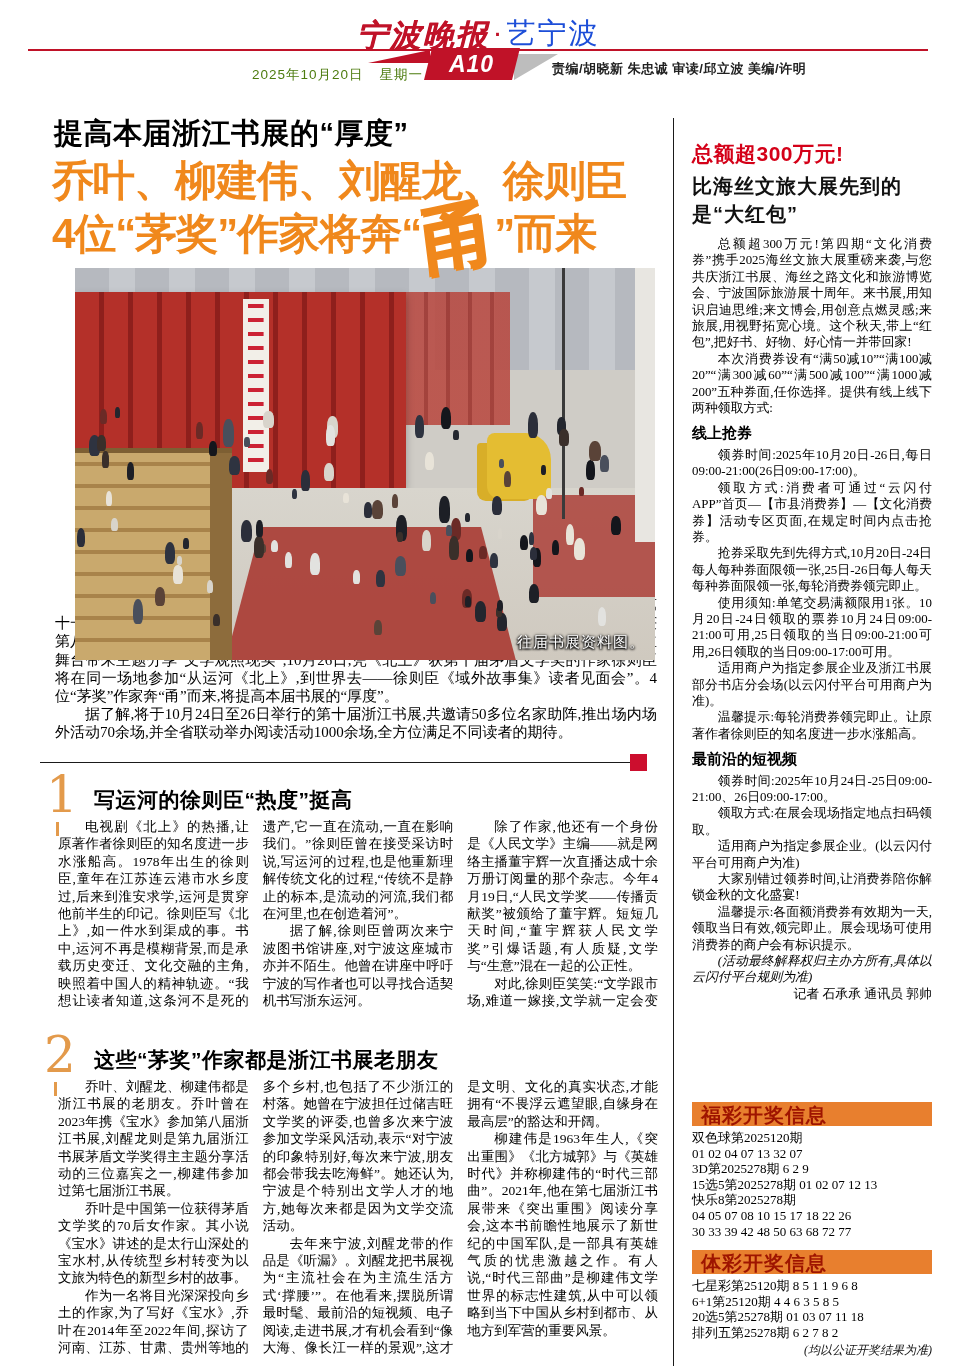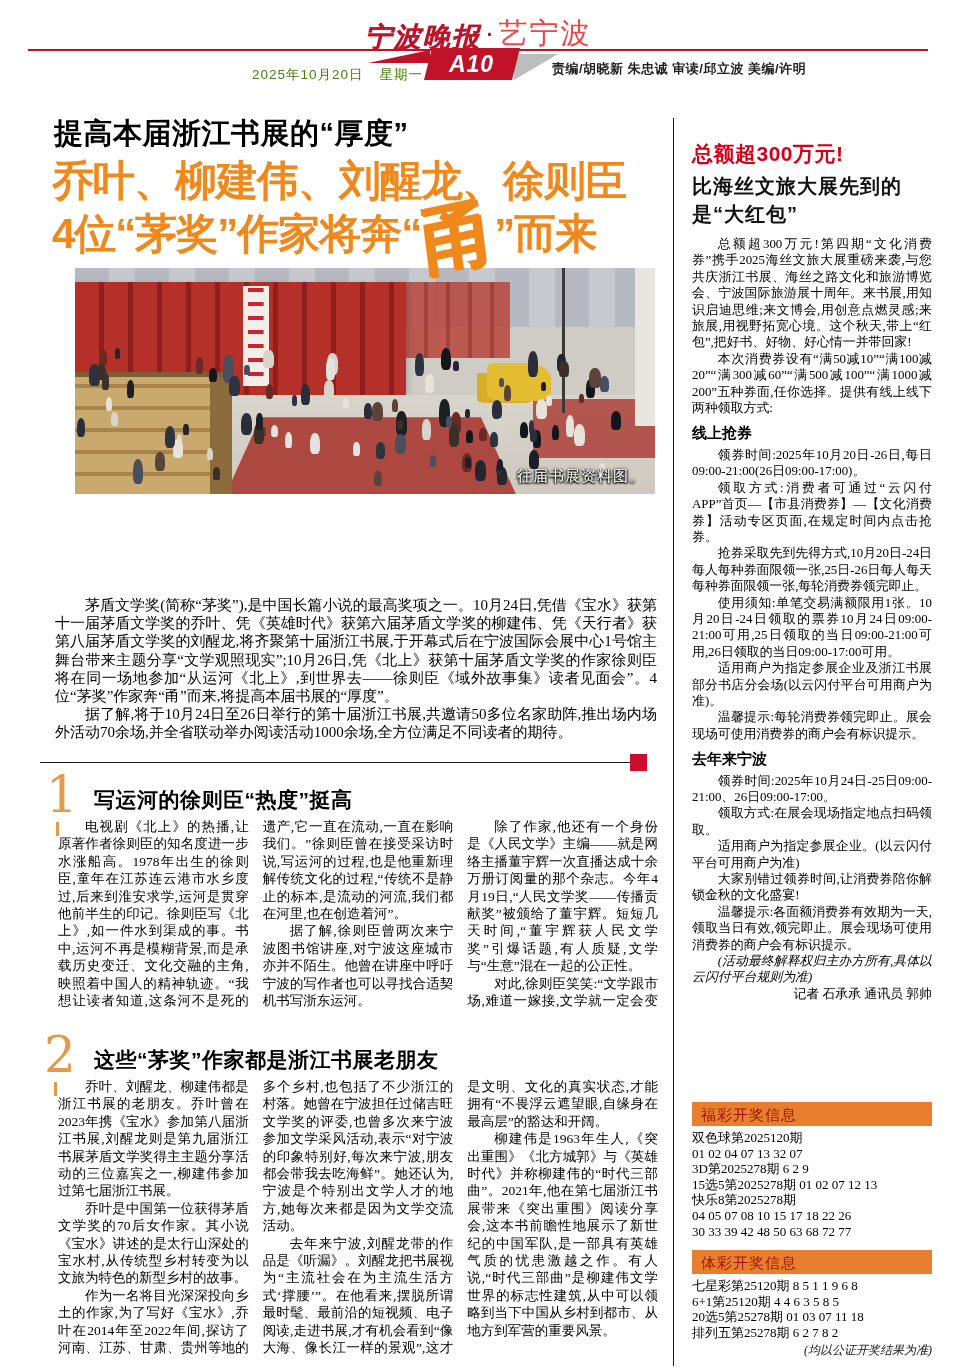--- a/index.html
+++ b/index.html
@@ -7,25 +7,25 @@
   .page {
     position:relative; width:956px; height:1370px; margin:0 auto;
     background:#ffffff; overflow:hidden;
     font-family:"Liberation Sans","DejaVu Sans",sans-serif;
     color:#111;
   }
   
   .masthead { position:absolute; top:14px; left:0; width:100%; text-align:center; white-space:nowrap; }
   .paper-name {
     font-family:"DejaVu Serif","Liberation Serif",serif;
-    font-size:27px; font-weight:bold; font-style:italic;
+    font-size:31px; font-weight:bold; font-style:italic;
     color:#c01228; letter-spacing:2px; text-shadow:0.6px 0 0 #c01228;
   }
   .masthead-dot { color:#c01228; font-size:30px; vertical-align:4px; padding:0 4px; }
-  .section-name { font-size:29px; color:#ef4444; letter-spacing:2px; vertical-align:3px; }
+  .section-name { font-size:29px; color:#1d4ed8; letter-spacing:2px; vertical-align:3px; }
   .rule-red { position:absolute; top:49px; left:28px; width:900px; height:2px; background:#c01228; }
   .date-line { position:absolute; top:58px; left:252px; font-size:13.5px; color:#4d7c0f; letter-spacing:1px;margin-top:8px; }
   .date-line .wd { margin-left:16px; }
   .editors { position:absolute; top:60px; left:552px; font-size:13px; color:#222; font-weight:bold; letter-spacing:0.5px; }
   .pennant { position:absolute; top:48px; left:428px; width:120px; height:32px; }
   .pen-gray { position:absolute; left:86px; top:6px; width:44px; height:26px; background:#bdbdbd; clip-path:polygon(0 0,100% 0,0 100%); }
   .pen-tail { position:absolute; left:-60px; top:2px; width:62px; height:13px; background:#c01228; clip-path:polygon(0 100%,100% 0,100% 100%); }
   .pen-body { position:absolute; left:0; top:0; width:88px; height:32px; background:#c01228; transform:skewX(-14deg);
               display:flex; align-items:center; justify-content:center; }
   .pen-body span { transform:skewX(14deg); color:#fff; font-size:23px; font-weight:bold; font-style:italic; letter-spacing:1px; }
@@ -33,21 +33,21 @@
   .vsep { position:absolute; left:673px; top:118px; width:1px; height:1248px; background:#1a1a1a; }
   
   .kicker { position:absolute; left:54px; top:114px; font-size:29px; font-weight:bold; color:#000; letter-spacing:0.5px; }
   .headline { position:absolute; left:52px; top:154px; width:620px; color:#f0881c; font-weight:bold; line-height:53px; font-size:42px; letter-spacing:-1px; z-index:4; }
   .yong {
     display:inline-block; font-size:74px; font-weight:900; line-height:40px;
     font-family:"DejaVu Serif","Liberation Serif",serif;
     transform:rotate(-7deg) skewY(-5deg); vertical-align:-14px; text-shadow:2px 2px 0 #f0881c;
   }
   
-  .photo { position:absolute; left:75px; top:268px; width:580px; height:226px; overflow:hidden; background:#cfccc6; z-index:1; }
+  .photo { position:absolute; left:75px; top:268px; width:580px; height:392px; overflow:hidden; background:#cfccc6; z-index:1; }
   .ph-hall { position:absolute; left:0; top:0; width:100%; height:26%;
     background:repeating-linear-gradient(90deg,#b6b9bf 0 34px,#c6c9ce 34px 60px); }
   .ph-redwall { position:absolute; left:0; top:6%; width:57%; height:50%;
     background:repeating-linear-gradient(90deg,#b43029 0 24px,#8e1f1c 24px 29px); box-shadow:0 4px 8px rgba(0,0,0,.25); }
   .ph-redwall2 { position:absolute; left:57%; top:6%; width:18%; height:34%;
     background:repeating-linear-gradient(90deg,#b8453c 0 18px,#9c2b24 18px 22px); opacity:.85; }
   .ph-banner { position:absolute; left:29%; top:8%; width:4.5%; height:44%; background:#f2efe8;
     background-image:repeating-linear-gradient(0deg,transparent 0 10px,#c23 10px 14px); background-size:60% 100%; background-repeat:no-repeat; background-position:center; }
   .ph-kiosk { position:absolute; left:0; top:46%; width:27%; height:54%;
     background:repeating-linear-gradient(0deg,#c9a96d 0 18px,#a8834a 18px 22px); border-top:5px solid #7d5f33; }
@@ -86,21 +86,21 @@
   
   .r-title { position:absolute; left:692px; top:140px; font-size:21px; font-weight:bold; color:#d40018; letter-spacing:0.5px; }
   .r-subtitle { position:absolute; left:692px; top:172px; width:240px; font-size:20px; color:#111; line-height:28px; letter-spacing:1px; }
   .rbody { position:absolute; left:692px; top:236px; width:240px; height:858px; overflow:hidden;
     font-family:"Liberation Serif","DejaVu Serif",serif; font-size:12.9px; line-height:16.4px; text-align:justify; color:#000; }
   .rbody p.head { font-family:"Liberation Sans",sans-serif; font-weight:bold; font-size:15px; text-indent:0; margin:9px 0 5px; }
   
   .lotto { position:absolute; left:692px; width:240px; }
   .lotto-fucai { top:1102px; } .lotto-ticai { top:1250px; }
   .lotto-bar { height:24px; background:#e87f2e; display:flex; align-items:center; padding-left:9px; border-top:2px solid #e87f2e; }
-  .lotto-bar span { color:#9e1400; font-size:15px; font-weight:normal; letter-spacing:1px; }
+  .lotto-bar span { color:#9e1400; font-size:20px; font-weight:bold; letter-spacing:1px; }
   .lotto-rows { padding-top:4px; font-family:"Liberation Serif","DejaVu Serif",serif; font-size:13px; line-height:15.6px; color:#000; }
   .lotto-rows p { white-space:nowrap; }
   .lotto-note { font-size:12px; font-style:italic; text-align:right; margin-top:2px;
     font-family:"Liberation Serif",serif; }
 </style>
 </head>
 <body>
 
 <div class="page">
 
@@ -264,22 +264,22 @@
   <h4 class="r-subtitle">比海丝文旅大展先到的是“大红包”</h4>
   <div class="rbody">
       <p>总额超300万元!第四期“文化消费券”携手2025海丝文旅大展重磅来袭,与您共庆浙江书展、海丝之路文化和旅游博览会、宁波国际旅游展十周年。来书展,用知识启迪思维;来文博会,用创意点燃灵感;来旅展,用视野拓宽心境。这个秋天,带上“红包”,把好书、好物、好心情一并带回家!</p>
       <p>本次消费券设有“满50减10”“满100减20”“满300减60”“满500减100”“满1000减200”五种券面,任你选择。提供有线上线下两种领取方式:</p>
       <p class="head">线上抢券</p>
       <p>领券时间:2025年10月20日-26日,每日09:00-21:00(26日09:00-17:00)。</p>
       <p>领取方式:消费者可通过“云闪付APP”首页—【市县消费券】—【文化消费券】活动专区页面,在规定时间内点击抢券。</p>
       <p>抢券采取先到先得方式,10月20日-24日每人每种券面限领一张,25日-26日每人每天每种券面限领一张,每轮消费券领完即止。</p>
       <p>使用须知:单笔交易满额限用1张。10月20日-24日领取的票券10月24日09:00-21:00可用,25日领取的当日09:00-21:00可用,26日领取的当日09:00-17:00可用。</p>
       <p>适用商户为指定参展企业及浙江书展部分书店分会场(以云闪付平台可用商户为准)。</p>
-      <p>温馨提示:每轮消费券领完即止。展会现场可使用消费券的商户会有标识提示。</p>
-      <p class="head">去年来宁波</p>
+      <p>温馨提示:每轮消费券领完即止。让原著作者徐则臣的知名度进一步水涨船高。</p>
+      <p class="head">最前沿的短视频</p>
       <p>领券时间:2025年10月24日-25日09:00-21:00、26日09:00-17:00。</p>
       <p>领取方式:在展会现场指定地点扫码领取。</p>
       <p>适用商户为指定参展企业。(以云闪付平台可用商户为准)</p>
       <p>大家别错过领券时间,让消费券陪你解锁金秋的文化盛宴!</p>
       <p>温馨提示:各面额消费券有效期为一天,领取当日有效,领完即止。展会现场可使用消费券的商户会有标识提示。</p>
       <p class="italic">(活动最终解释权归主办方所有,具体以云闪付平台规则为准)</p>
       <p class="byline">记者 石承承 通讯员 郭帅</p>
     </div>
 
   <div class="lotto lotto-fucai">

